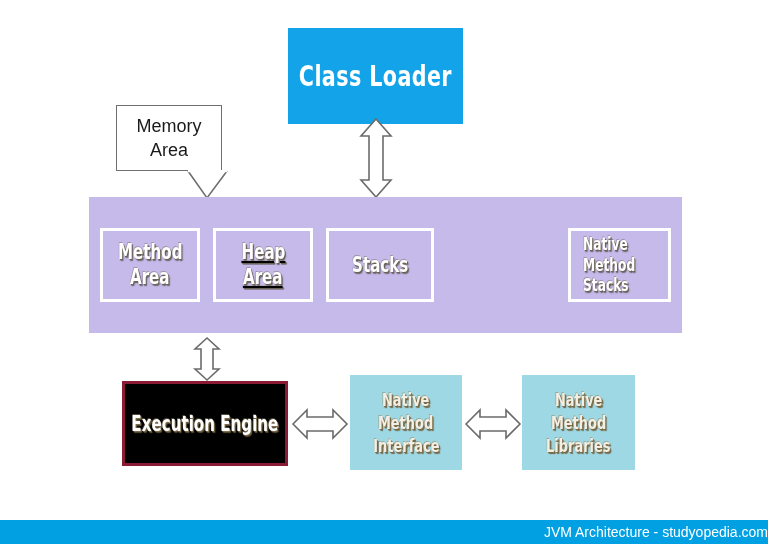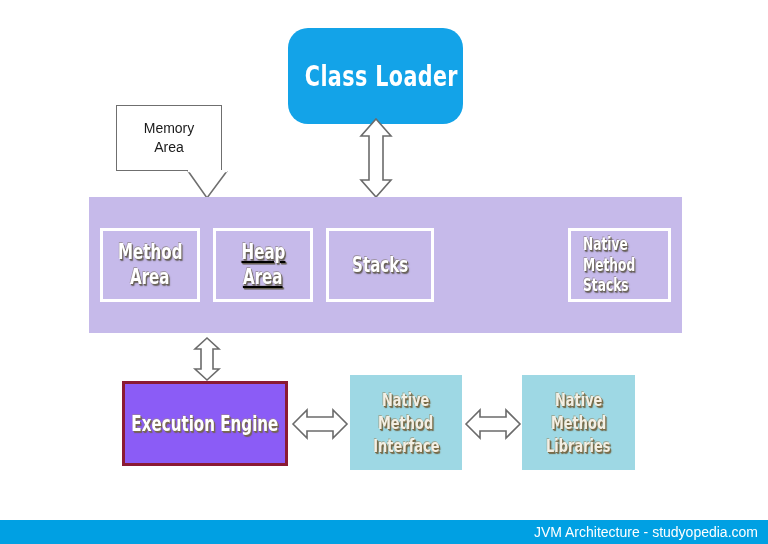--- a/index.html
+++ b/index.html
@@ -23,23 +23,24 @@
   }
 
   
   .class-loader {
     position: absolute;
     left: 288px;
     top: 28px;
     width: 175px;
     height: 96px;
     background: #13a3e8;
-    border-radius: 20px;
-    display: flex;
-    align-items: center;
+    border-radius: 0;
+    display: flex;
+    align-items: center;
+    justify-content: center;
   }
   .class-loader-label {
     font-family: "DejaVu Sans Condensed", "Liberation Sans Narrow", "Liberation Sans", sans-serif;
     font-size: 28px;
     font-weight: 700;
     color: #ffffff;
     letter-spacing: 0.5px;
     white-space: nowrap;
     transform: scaleX(0.82);
   }
@@ -54,21 +55,21 @@
     background: #ffffff;
     border: 1.5px solid #6f6f6f;
     box-sizing: border-box;
     display: flex;
     flex-direction: column;
     align-items: center;
     justify-content: center;
     line-height: 1.35;
   }
   .callout-line {
-    font-size: 14px;
+    font-size: 18px;
     color: #1a1a1a;
     font-family: "Liberation Sans", sans-serif;
   }
   .callout-tail {
     position: absolute;
     left: 187px;
     top: 170px;
     width: 44px;
     height: 30px;
   }
@@ -123,21 +124,21 @@
   .mem-box.b0 .engraved, .mem-box.b1 .engraved,
   .mem-box.b2 .engraved, .mem-box.b3 .engraved { transform-origin: center; }
 
   
   .exec-engine {
     position: absolute;
     left: 122px;
     top: 381px;
     width: 166px;
     height: 85px;
-    background: #8b5cf6;
+    background: #000000;
     border: 3px solid #8b1a34;
     box-sizing: border-box;
     display: flex;
     align-items: center;
     justify-content: center;
   }
   .exec-engine .engraved {
     font-size: 21px;
     color: #ffffff;
     text-shadow:
@@ -176,21 +177,21 @@
     width: 768px;
     height: 24px;
     background: #00a0e3;
     display: flex;
     align-items: center;
     justify-content: flex-end;
   }
   .footer-text {
     color: #ffffff;
     font-size: 14px;
-    padding-right: 10px;
+    padding-right: 0;
     font-family: "Liberation Sans", sans-serif;
     white-space: nowrap;
   }
 
   .arrow-svg { position: absolute; }
 </style>
 </head>
 <body>
 
 <div id="canvas">

